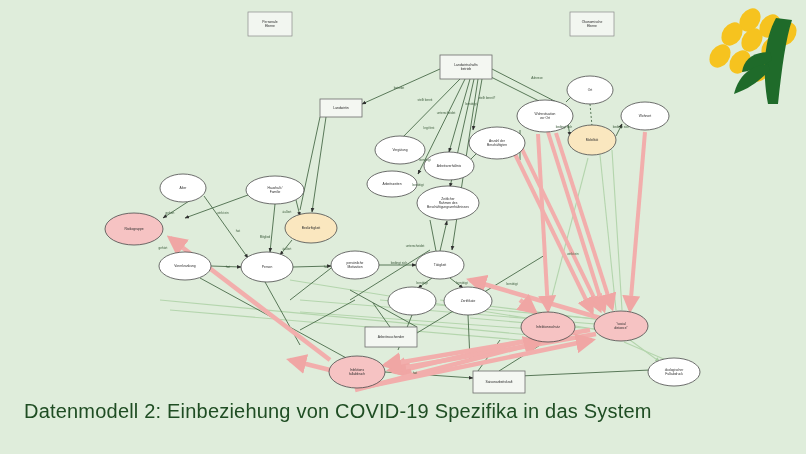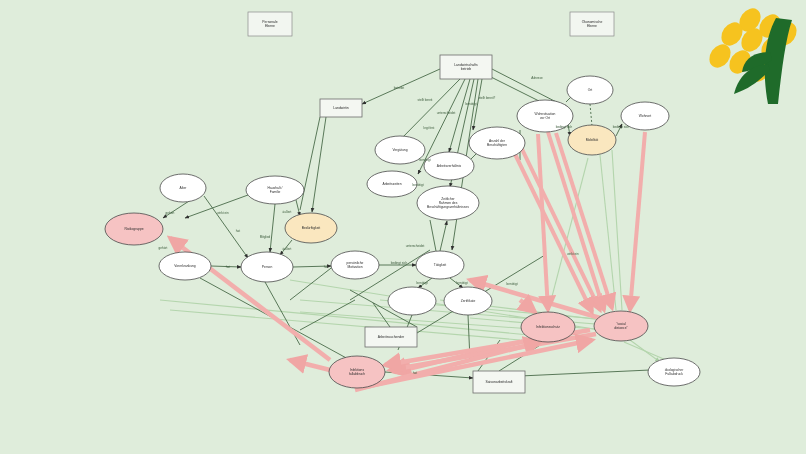--- a/index.html
+++ b/index.html
@@ -295,13 +295,14 @@
         <ellipse cx="50" cy="54" rx="9.5" ry="12.5" fill="#f6c31f" transform="rotate(35 50 54)"></ellipse>
         <ellipse cx="70" cy="62" rx="9.5" ry="12.5" fill="#f6c31f" transform="rotate(35 70 62)"></ellipse>
       </g>
     <g id="logo-stem">
         <path d="M86,10 C74,32 72,62 78,96 L88,96 C92,58 96,30 102,12 Z" fill="#1f6b2a"></path>
         <path d="M80,44 C62,44 54,52 52,64 C66,62 74,58 82,52 Z" fill="#1f6b2a"></path>
         <path d="M78,56 C58,58 48,70 44,86 C62,80 72,70 80,62 Z" fill="#1f6b2a"></path>
       </g>
   </svg>
 
+  <div class="title">Datenmodell 2: Einbeziehung von COVID-19 Spezifika in das System</div>
 </div>
 
 </body></html>

